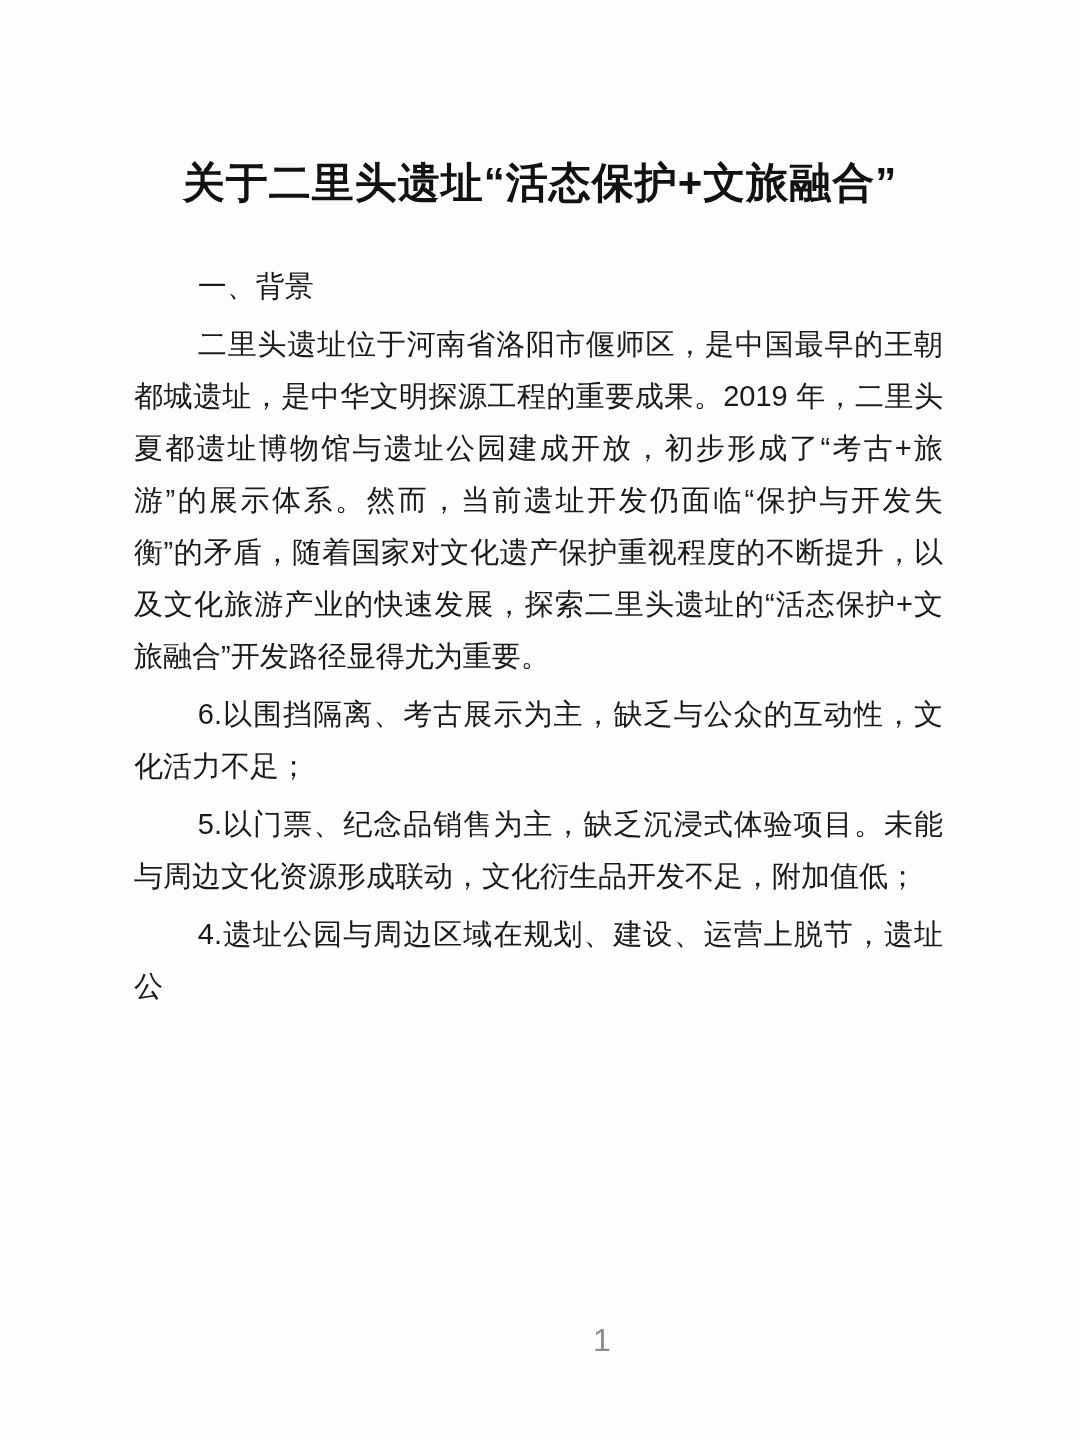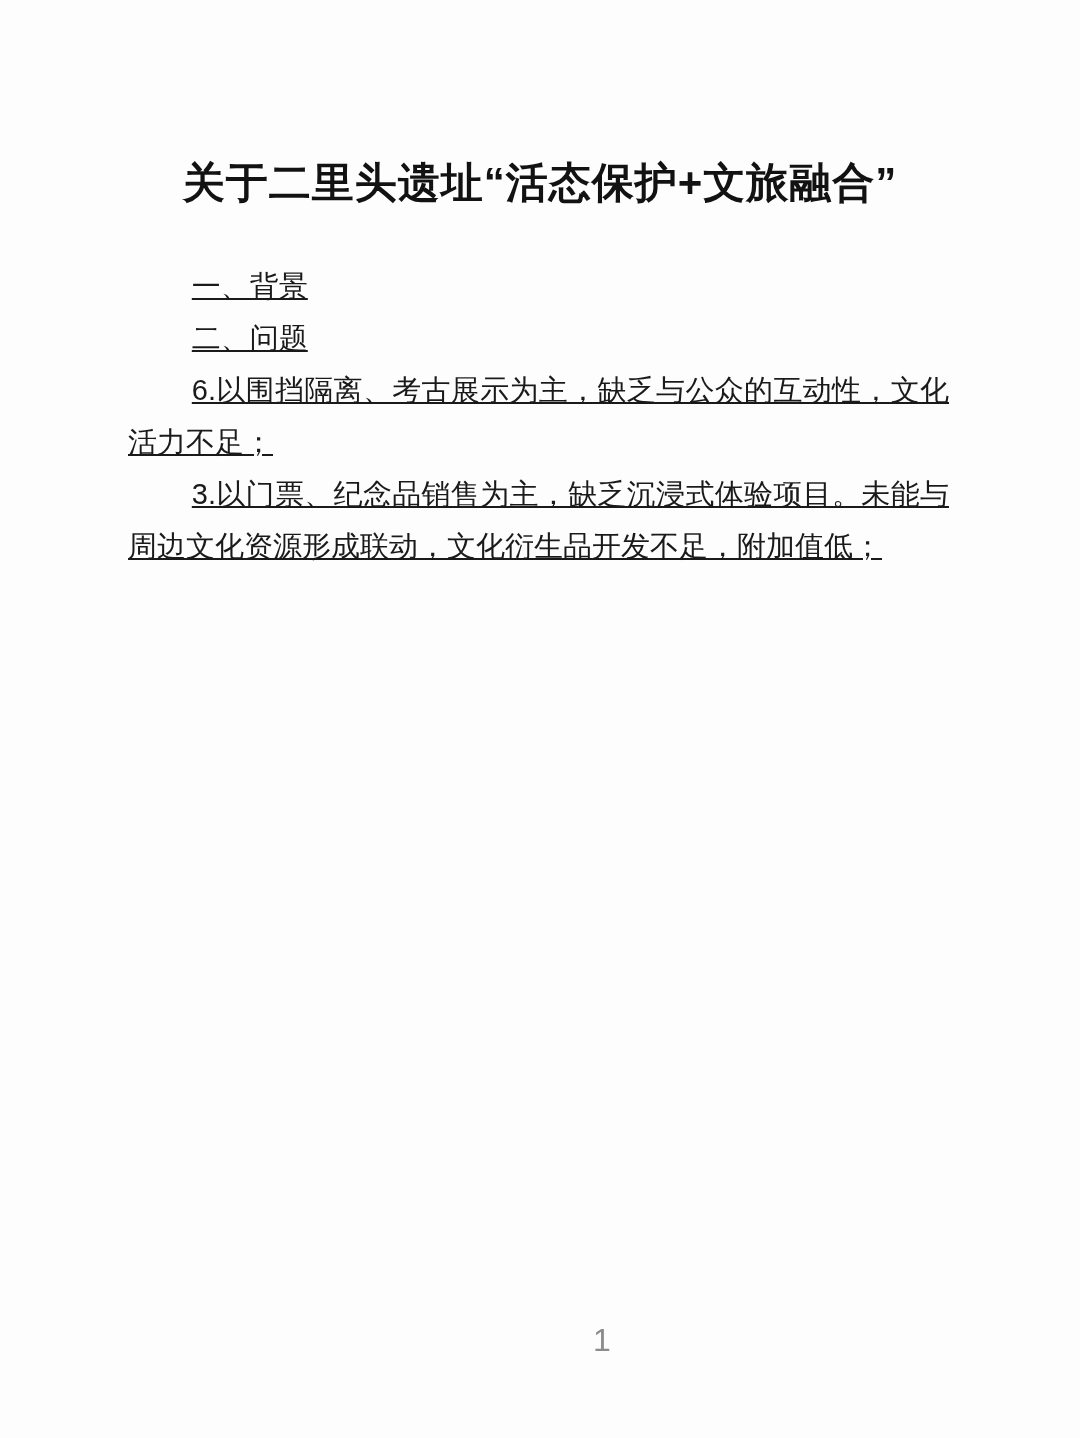--- a/index.html
+++ b/index.html
@@ -34,24 +34,23 @@
     display: block;
   }
   .content {
     margin: 46px 131px 0 128px;
     color: #1a1a1a;
     font-size: 29px;
     line-height: 52px;
     text-align: justify;
   }
   .content p {
-    margin: 0;
+    margin: 6px;
     padding: 0;
     text-indent: 2.2em;
-    text-decoration: underline;
   }
   .page-number {
     position: absolute;
     top: 1322px;
     left: 0;
     width: 1080px;
     text-align: center;
     transform: translateX(62px);
     font-size: 32px;
     color: #8c8c8c;
@@ -64,26 +63,27 @@
 <div class="page">
 
   <h1 class="doc-title">
     <span class="title-line">关于二里头遗址“活态保护+文旅融合”</span>
   </h1>
 
   <div class="content">
 
     <p>一、背景</p>
 
+    <p>二里头遗址位于河南省洛阳市偃师区，是中国最早的王朝都城遗址，是中华文明探源工程的重要成果。2019 年，二里头夏都遗址博物馆与遗址公园建成开放，初步形成了“考古+旅游”的展示体系。然而，当前遗址开发仍面临“保护与开发失衡”的矛盾，随着国家对文化遗产保护重视程度的不断提升，以及文化旅游产业的快速发展，探索二里头遗址的“活态保护+文旅融合”开发路径显得尤为重要。</p>
 
-    <p>二、问题</p>
 
     <p>6.以围挡隔离、考古展示为主，缺乏与公众的互动性，文化活力不足；</p>
 
-    <p>3.以门票、纪念品销售为主，缺乏沉浸式体验项目。未能与周边文化资源形成联动，文化衍生品开发不足，附加值低；</p>
+    <p>5.以门票、纪念品销售为主，缺乏沉浸式体验项目。未能与周边文化资源形成联动，文化衍生品开发不足，附加值低；</p>
 
 
+    <p>4.遗址公园与周边区域在规划、建设、运营上脱节，遗址公</p>
 
   </div>
 
   <div class="page-number">1</div>
 
 </div>
 
 </body></html>

